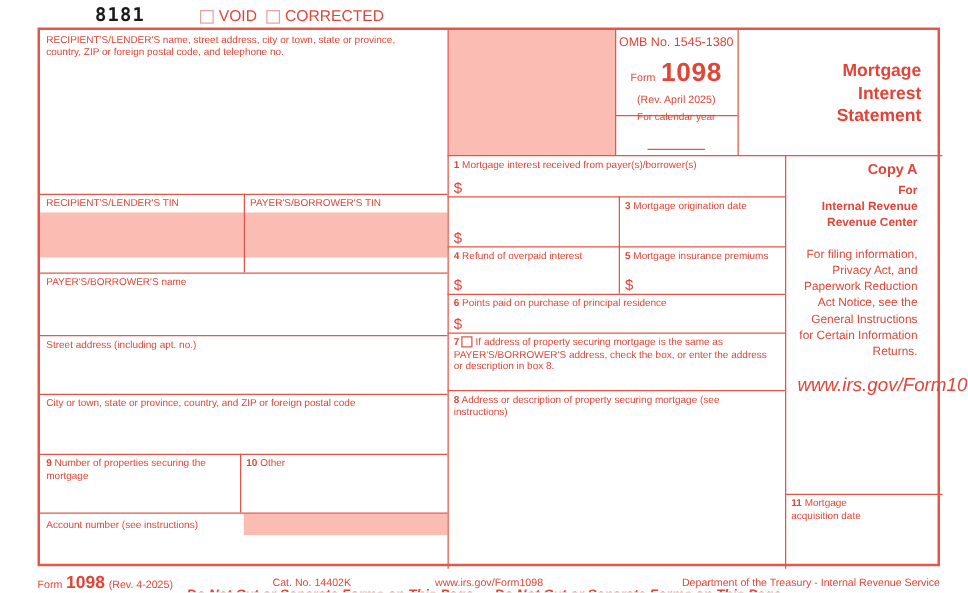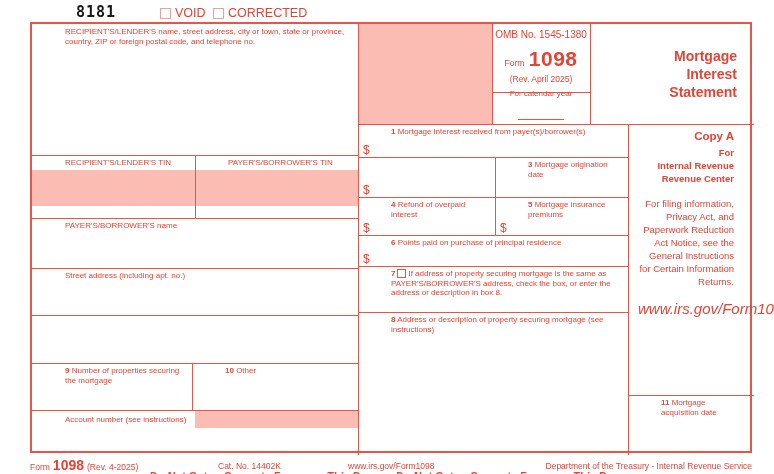--- a/index.html
+++ b/index.html
@@ -22,21 +22,21 @@
   .hdr-check .cb{width:11px;height:11px;border:1px solid var(--pink-cb);background:#fff;display:inline-block;}
   #void-group{left:141px;}
   #corrected-group{left:194px;}
 
   
   .form{position:absolute;left:30px;top:22px;width:722px;height:431px;border:2px solid var(--red-line);}
   .vline,.hline{position:absolute;background:var(--red-line);}
   .vline{width:1px;}
   .hline{height:1px;}
 
-  .cell{position:absolute;font-size:8px;line-height:9.5px;color:var(--red);padding-left:28px;}
+  .cell{position:absolute;font-size:8px;line-height:9.5px;color:var(--red);}
   .cell .lbl{padding:3px 4px 0 5px;}
   .cell b{font-weight:bold;}
   .dollar{position:absolute;left:5px;bottom:1px;font-size:12px;line-height:12px;}
 
   .pinkfill{position:absolute;background:var(--pink);}
 
   
   .omb-box{position:absolute;left:460px;top:0;width:98px;height:100px;text-align:center;}
   .omb-no{font-size:10px;margin-top:5px;}
   .form-line{margin-top:7px;}
@@ -140,20 +140,23 @@
     </div>
     <div class="cell" style="left:163px;top:131px;width:163px;height:63px;">
       <div class="lbl">PAYER'S/BORROWER'S TIN</div>
     </div>
     <div class="cell" style="left:0;top:194px;width:326px;height:50px;">
       <div class="lbl">PAYER'S/BORROWER'S name</div>
     </div>
     <div class="cell" style="left:0;top:244px;width:326px;height:47px;">
       <div class="lbl">Street address (including apt. no.)</div>
     </div>
+    <div class="cell" style="left:0;top:291px;width:326px;height:48px;">
+      <div class="lbl">City or town, state or province, country, and ZIP or foreign postal code</div>
+    </div>
     <div class="cell" style="left:0;top:339px;width:160px;height:47px;">
       <div class="lbl"><b>9</b> <span>Number of properties securing the mortgage</span></div>
     </div>
     <div class="cell" style="left:160px;top:339px;width:166px;height:47px;">
       <div class="lbl"><b>10</b> <span>Other</span></div>
     </div>
     <div class="cell" style="left:0;top:386px;width:326px;height:45px;">
       <div class="lbl" style="padding-top:5px;">Account number (see instructions)</div>
     </div>
 

